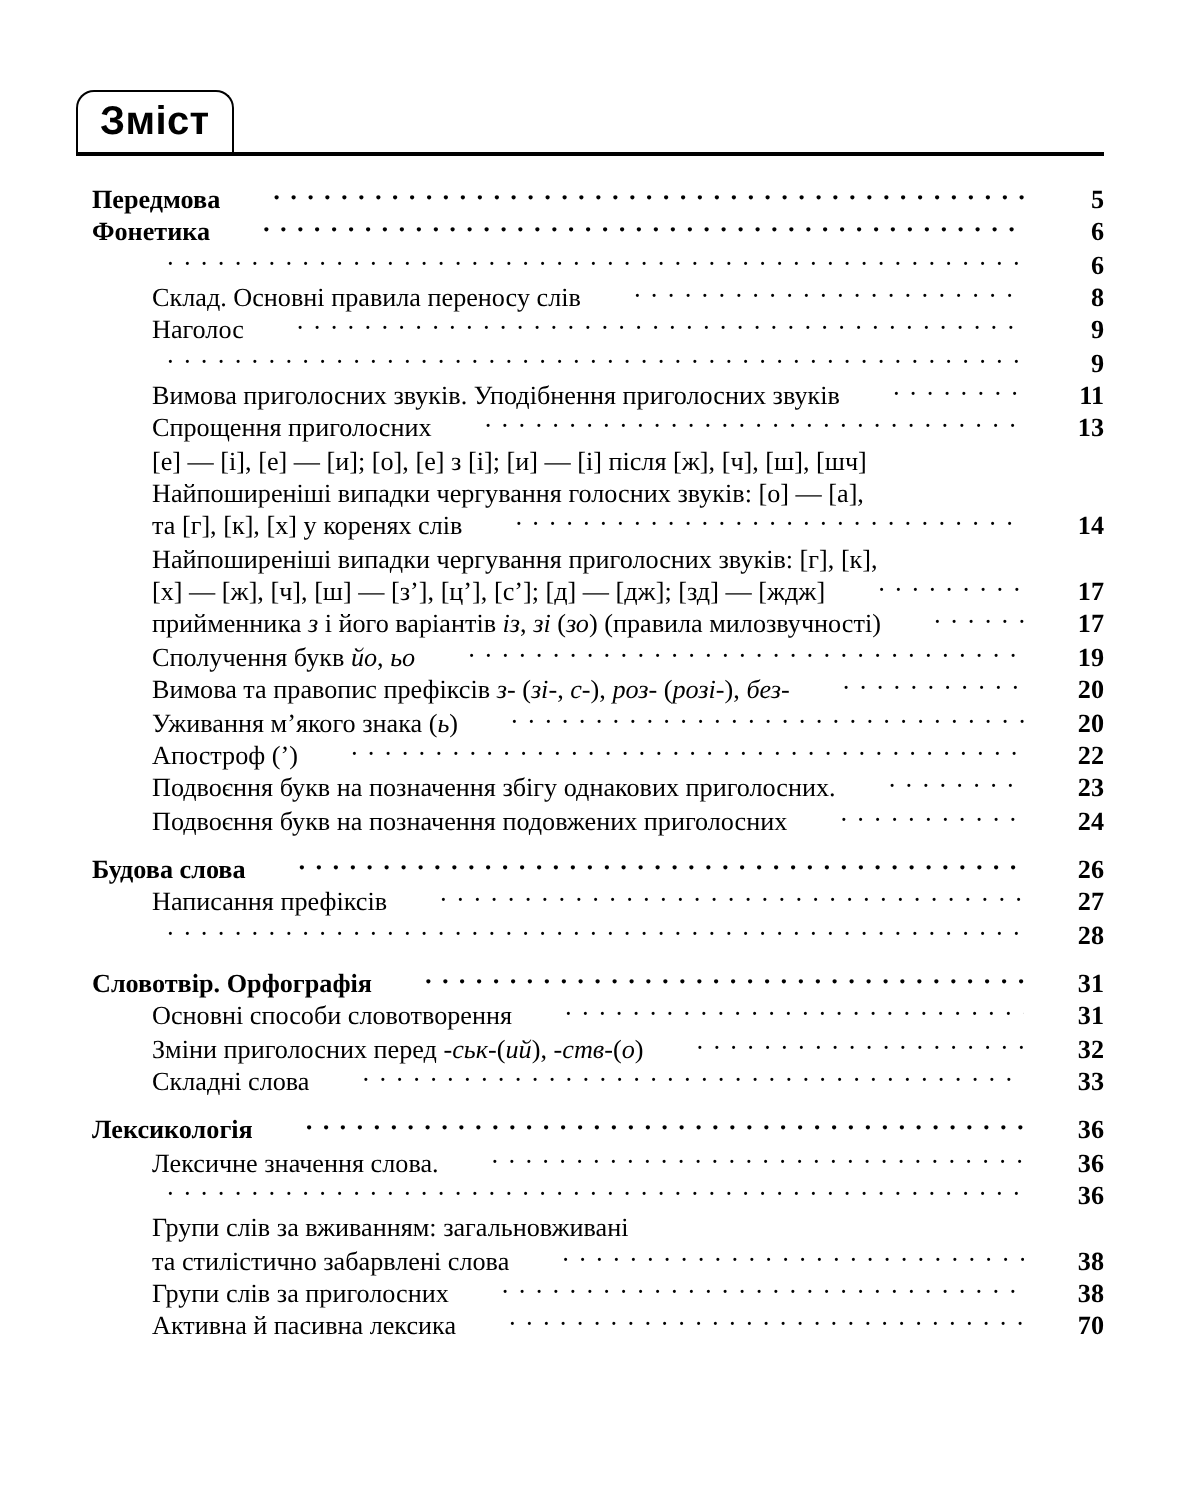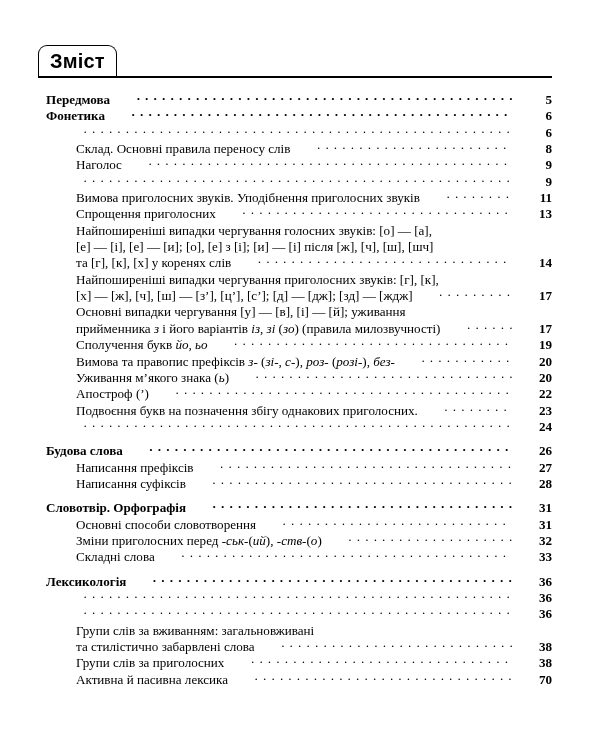--- a/index.html
+++ b/index.html
@@ -192,38 +192,37 @@
         </div>
       </div>
       <div class="entry level-2">
         <div class="line">
           <span class="line-text">Спрощення приголосних</span>
           <span class="leader">············································································································································</span>
           <span class="page-num">13</span>
         </div>
       </div>
       <div class="entry level-2">
+        <div class="line cont"><span class="line-text">[е] — [і], [е] — [и]; [о], [е] з [і]; [и] — [і] після [ж], [ч], [ш], [шч]</span></div>
         <div class="line cont"><span class="line-text">Найпоширеніші випадки чергування голосних звуків: [о] — [а],</span></div>
-        <div class="line cont"><span class="line-text">[е] — [і], [е] — [и]; [о], [е] з [і]; [и] — [і] після [ж], [ч], [ш], [шч]</span></div>
         <div class="line">
           <span class="line-text">та [г], [к], [х] у коренях слів</span>
           <span class="leader">············································································································································</span>
           <span class="page-num">14</span>
         </div>
       </div>
       <div class="entry level-2">
         <div class="line cont"><span class="line-text">Найпоширеніші випадки чергування приголосних звуків: [г], [к],</span></div>
         <div class="line">
           <span class="line-text">[х] — [ж], [ч], [ш] — [з’], [ц’], [с’]; [д] — [дж]; [зд] — [ждж]</span>
           <span class="leader">············································································································································</span>
           <span class="page-num">17</span>
         </div>
       </div>
       <div class="entry level-2">
-        <div class="line cont"><span class="line-text">Основні випадки чергування [у] — [в], [і] — [й]; уживання</span></div>
         <div class="line">
           <span class="line-text">прийменника <em>з</em> і його варіантів <em>із</em>, <em>зі</em> (<em>зо</em>) (правила милозвучності)</span>
           <span class="leader">············································································································································</span>
           <span class="page-num">17</span>
         </div>
       </div>
       <div class="entry level-2">
         <div class="line">
           <span class="line-text">Сполучення букв <em>йо</em>, <em>ьо</em></span>
           <span class="leader">············································································································································</span>
@@ -253,41 +252,41 @@
       </div>
       <div class="entry level-2">
         <div class="line">
           <span class="line-text">Подвоєння букв на позначення збігу однакових приголосних.</span>
           <span class="leader">············································································································································</span>
           <span class="page-num">23</span>
         </div>
       </div>
       <div class="entry level-2">
         <div class="line">
+          <span class="line-text">Подвоєння букв на позначення подовжених приголосних</span>
           <span class="leader">············································································································································</span>
           <span class="page-num">24</span>
         </div>
       </div>
       <div class="entry level-1 gap-before">
         <div class="line">
           <span class="line-text">Будова слова</span>
           <span class="leader">············································································································································</span>
           <span class="page-num">26</span>
         </div>
       </div>
       <div class="entry level-2">
         <div class="line">
           <span class="line-text">Написання префіксів</span>
           <span class="leader">············································································································································</span>
           <span class="page-num">27</span>
         </div>
       </div>
       <div class="entry level-2">
         <div class="line">
-          <span class="line-text">Написання суфіксів</span>
           <span class="leader">············································································································································</span>
           <span class="page-num">28</span>
         </div>
       </div>
       <div class="entry level-1 gap-before">
         <div class="line">
           <span class="line-text">Словотвір. Орфографія</span>
           <span class="leader">············································································································································</span>
           <span class="page-num">31</span>
         </div>
@@ -315,20 +314,21 @@
       </div>
       <div class="entry level-1 gap-before">
         <div class="line">
           <span class="line-text">Лексикологія</span>
           <span class="leader">············································································································································</span>
           <span class="page-num">36</span>
         </div>
       </div>
       <div class="entry level-2">
         <div class="line">
+          <span class="line-text">Лексичне значення слова.</span>
           <span class="leader">············································································································································</span>
           <span class="page-num">36</span>
         </div>
       </div>
       <div class="entry level-2">
         <div class="line">
           <span class="leader">············································································································································</span>
           <span class="page-num">36</span>
         </div>
       </div>

